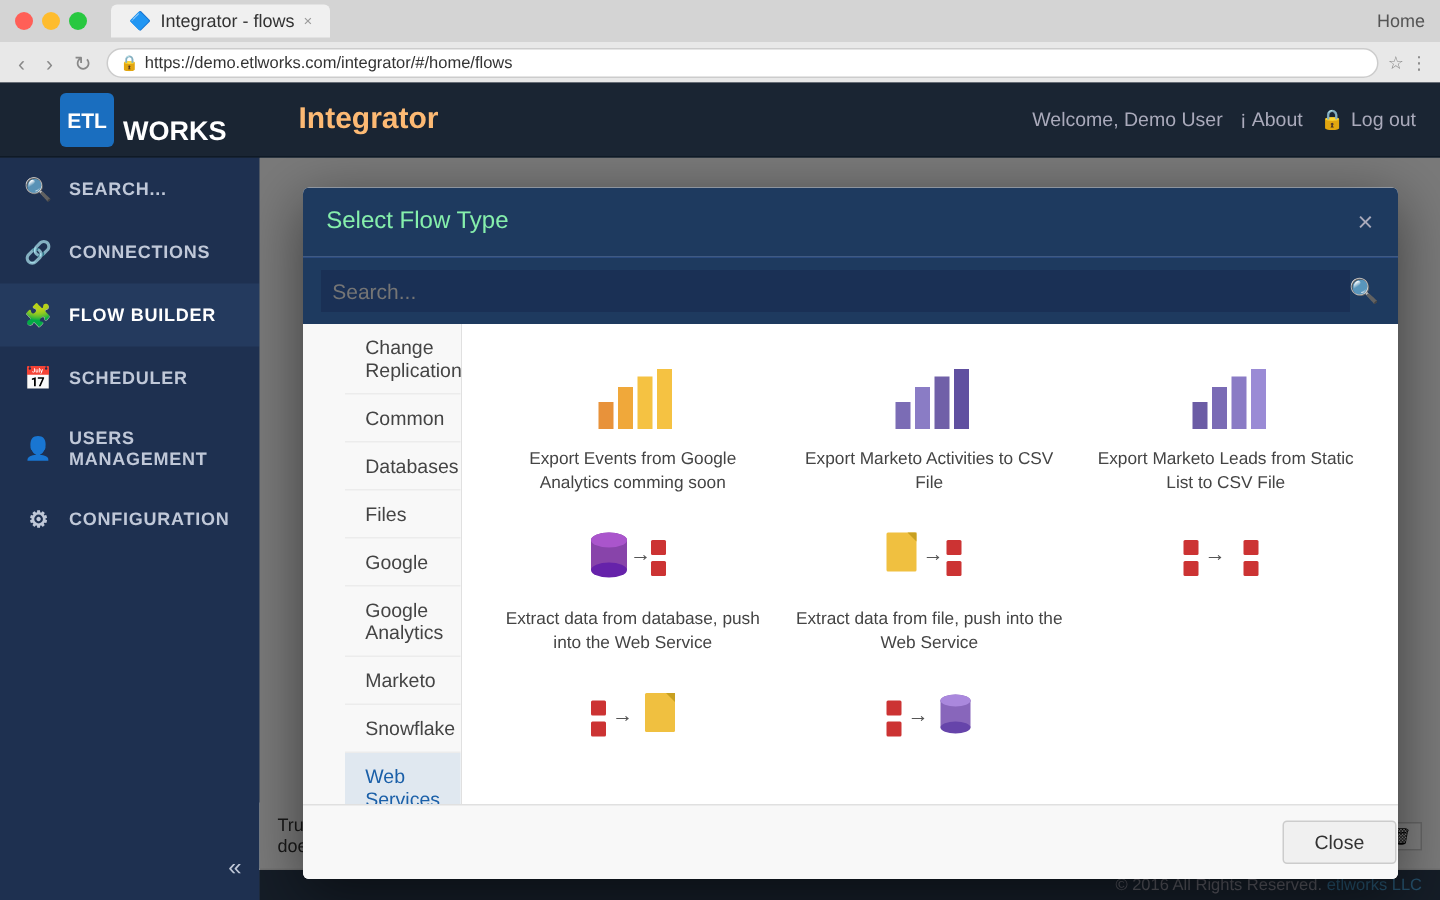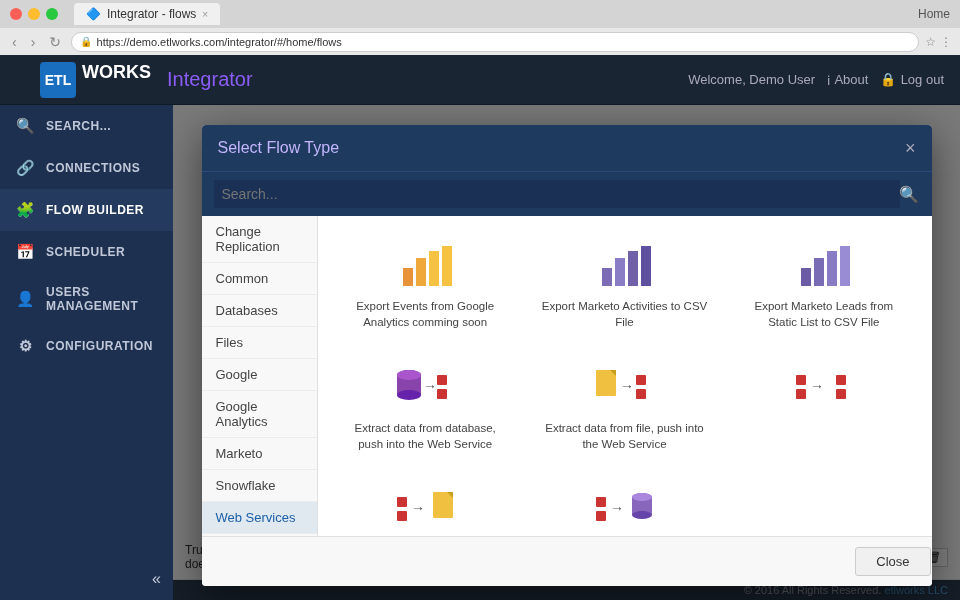--- a/index.html
+++ b/index.html
@@ -18,24 +18,24 @@
     .home-label { margin-left: auto; font-size: 12px; color: #555; }
     .browser-addressbar { height: 27px; background: #e8e8e8; display: flex; align-items: center; padding: 0 8px; gap: 6px; }
     .nav-btn { font-size: 14px; color: #888; cursor: pointer; padding: 2px 4px; }
     .address-box { flex: 1; background: white; border: 1px solid #ccc; border-radius: 10px; height: 20px; display: flex; align-items: center; padding: 0 8px; gap: 4px; font-size: 11px; color: #333; }
     .address-lock { color: #4CAF50; font-size: 10px; }
     .address-icons { display: flex; gap: 4px; margin-left: auto; color: #888; font-size: 12px; }
 
     
     .app-container { display: flex; flex-direction: column; height: 545px; }
     .app-header { background: #1a2533; height: 50px; display: flex; align-items: center; padding: 0 16px; border-bottom: 1px solid #0f1a26; }
-    .app-logo { display: flex; align-items: flex-start; gap: 6px; margin-right: 16px; padding-left: 24px; }
+    .app-logo { display: flex; align-items: flex-end; gap: 6px; margin-right: 16px; padding-left: 24px; }
     .logo-box { background: #1a6ebf; width: 36px; height: 36px; border-radius: 4px; display: flex; align-items: center; justify-content: center; color: white; font-weight: bold; font-size: 14px; }
     .logo-text { color: white; font-size: 18px; font-weight: 700; }
-    .app-title { color: #8b5cf6; font-size: 20px; font-weight: 400; }
+    .app-title { color: #fdba74; font-size: 20px; font-weight: 700; margin-left: 32px; }
     .header-right { margin-left: auto; display: flex; align-items: center; gap: 12px; color: #aab; font-size: 13px; }
     .header-welcome { color: #aab; }
     .header-about { display: flex; align-items: center; gap: 4px; color: #aab; font-size: 13px; cursor: pointer; }
     .header-logout { display: flex; align-items: center; gap: 4px; color: #aab; font-size: 13px; cursor: pointer; }
 
     .main-layout { display: flex; flex: 1; overflow: hidden; }
 
     
     .sidebar { width: 173px; background: #1e3050; display: flex; flex-direction: column; flex-shrink: 0; }
     .sidebar-item { display: flex; align-items: center; gap: 10px; padding: 12px 16px; color: #c0c8d8; cursor: pointer; font-size: 12px; font-weight: 600; letter-spacing: 0.5px; text-transform: uppercase; }
@@ -43,32 +43,32 @@
     .sidebar-icon { width: 20px; text-align: center; font-size: 15px; flex-shrink: 0; }
     .sidebar-collapse { margin-top: auto; padding: 12px; text-align: right; color: #c0c8d8; cursor: pointer; }
 
     
     .content-area { flex: 1; background: #2a3a4e; position: relative; overflow: hidden; }
 
     
     .modal-overlay { position: absolute; top: 0; left: 0; right: 0; bottom: 0; background: rgba(0,0,0,0.5); display: flex; align-items: flex-start; justify-content: center; padding-top: 20px; z-index: 10; }
     .modal { background: white; width: 730px; border-radius: 4px; overflow: hidden; box-shadow: 0 10px 40px rgba(0,0,0,0.5); }
     .modal-header { background: #1e3a5f; padding: 14px 16px; display: flex; align-items: center; justify-content: space-between; }
-    .modal-title { color: #c4b5fd; font-size: 16px; font-weight: 500; }
+    .modal-title { color: #86efac; font-size: 16px; font-weight: 500; }
     .modal-close { color: #aab; cursor: pointer; font-size: 18px; line-height: 1; }
     .modal-search { background: #1e3a5f; padding: 8px 12px; display: flex; align-items: center; border-top: 1px solid #2a4a7f; }
     .modal-search-input { flex: 1; background: #1a3055; border: none; color: white; font-size: 14px; outline: none; padding: 6px 8px; }
     .modal-search-icon { color: #aab; font-size: 16px; }
 
     .modal-body { display: flex; height: 320px; }
-    .modal-sidebar { width: 116px; background: #f8f8f8; border-right: 1px solid #e0e0e0; overflow-y: auto; flex-shrink: 0; }
+    .modal-sidebar { width: 106px; background: #f8f8f8; border-right: 1px solid #e0e0e0; overflow-y: auto; flex-shrink: 0; padding-left: 28px; }
     .modal-sidebar-item { padding: 8px 14px; font-size: 13px; color: #444; cursor: pointer; border-bottom: 1px solid #ececec; }
     .modal-sidebar-item.active { background: #e0e8f0; color: #1a5fa8; font-weight: 500; }
 
-    .modal-grid { flex: 1; padding: 16px; overflow-y: auto; display: grid; grid-template-columns: repeat(3, 1fr); gap: 16px; align-content: start; }
+    .modal-grid { flex: 1; padding: 16px; overflow-y: auto; display: grid; grid-template-columns: repeat(3, 1fr); gap: 1px; align-content: start; }
     .flow-card { display: flex; flex-direction: column; align-items: center; text-align: center; cursor: pointer; padding: 8px; border-radius: 4px; }
     .flow-card-icon { width: 60px; height: 50px; display: flex; align-items: center; justify-content: center; margin-bottom: 8px; }
     .flow-card-label { font-size: 11.5px; color: #444; line-height: 1.4; }
 
     .modal-footer { background: #f8f8f8; padding: 10px 1px; display: flex; justify-content: flex-end; border-top: 1px solid #e0e0e0; }
     .btn-close { background: #f0f0f0; border: 1px solid #ccc; padding: 6px 20px; border-radius: 3px; cursor: pointer; font-size: 13px; color: #333; }
 
     
     .bottom-row { position: absolute; bottom: 0; right: 0; padding: 4px 12px; font-size: 11px; color: #aab; background: transparent; }
     .bottom-row a { color: #4a9fd4; text-decoration: none; }

